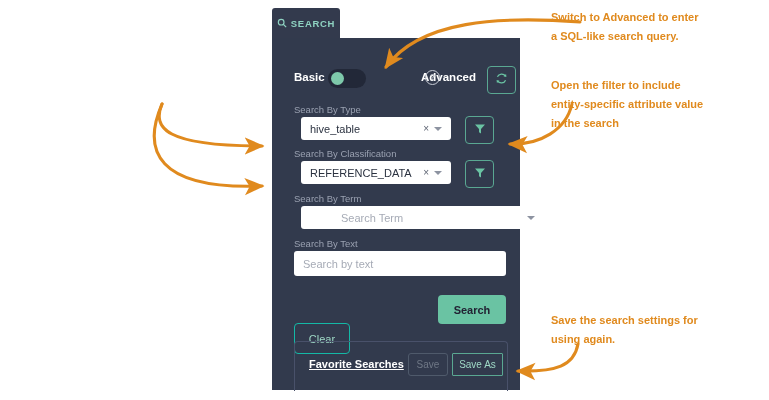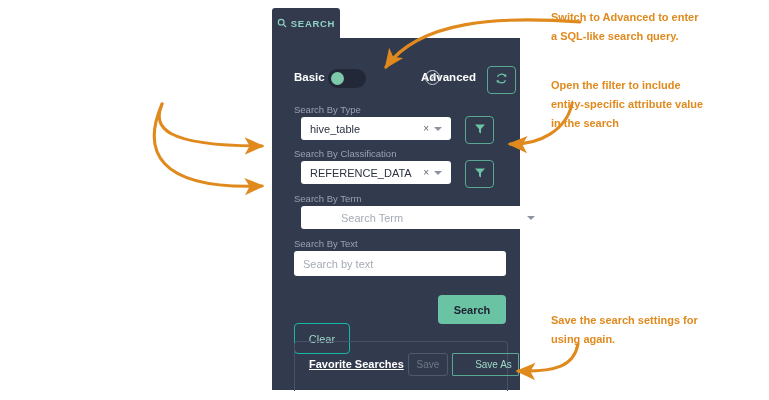--- a/index.html
+++ b/index.html
@@ -101,21 +101,21 @@
     position:absolute;left:14px;top:16px;color:#ffffff;font-size:11px;font-weight:bold;text-decoration:underline;
   }
   .fav-save{
     position:absolute;left:113px;top:11px;width:38px;height:21px;border-radius:3px;
     border:1px solid #4f5a6b;color:#6f7886;font-size:10px;
     display:flex;align-items:center;justify-content:center;
   }
   .fav-saveas{
     position:absolute;left:157px;top:11px;width:49px;height:21px;border-radius:1px;
     border:1px solid #5aa892;color:#9fd9c6;font-size:10px;
-    display:flex;align-items:center;justify-content:center;padding-left:16px;
+    display:flex;align-items:center;justify-content:center;
   }
 
   
   .anno{
     position:absolute;color:#e08a1e;font-size:11px;font-weight:bold;line-height:19px;
     white-space:pre;
   }
   .arrows{position:absolute;left:0;top:0;width:769px;height:400px;pointer-events:none;}
 </style>
 </head>

